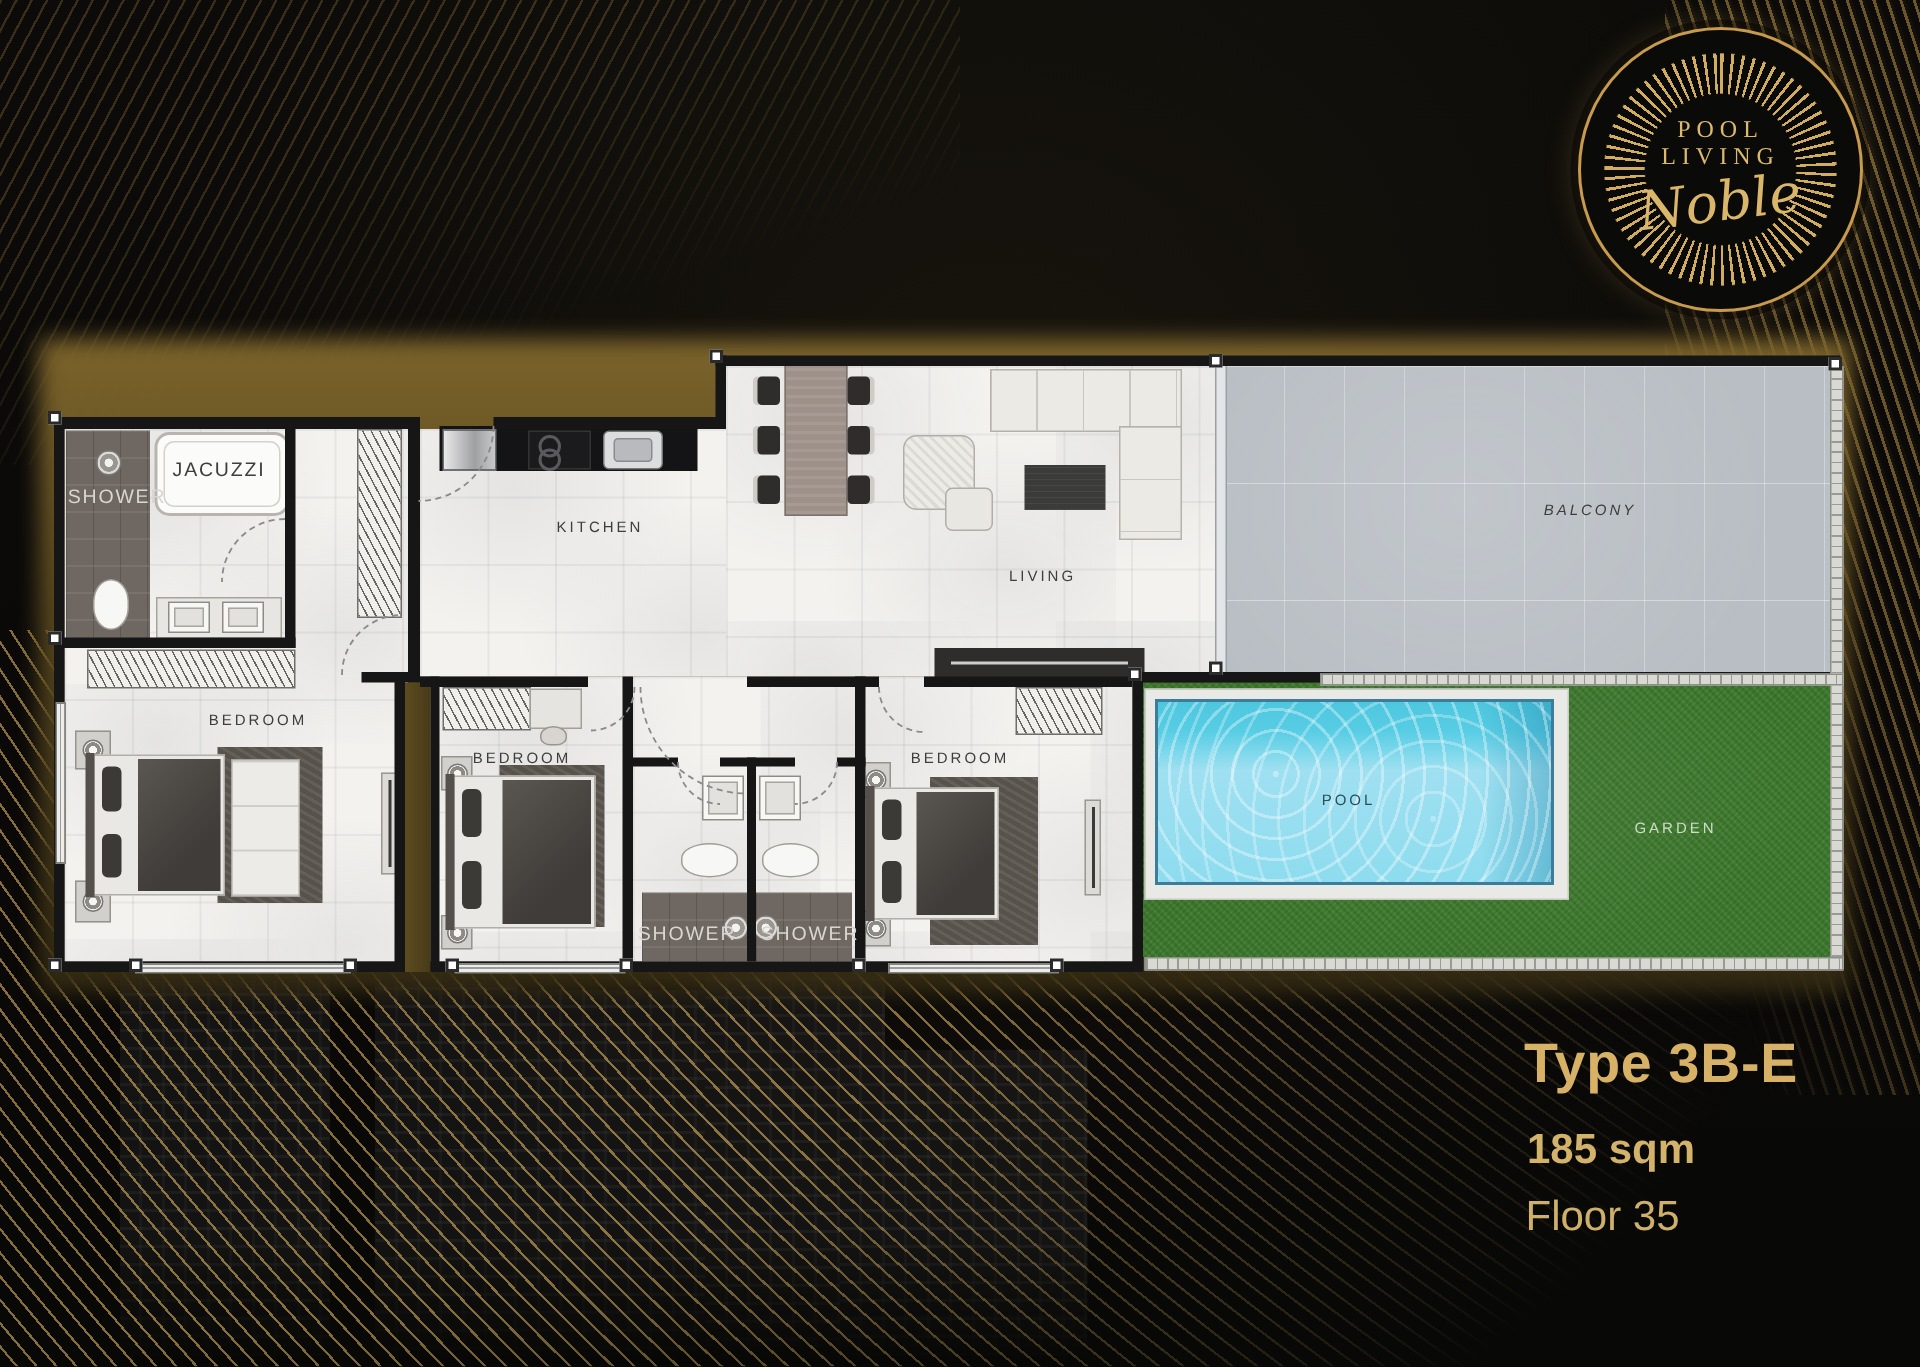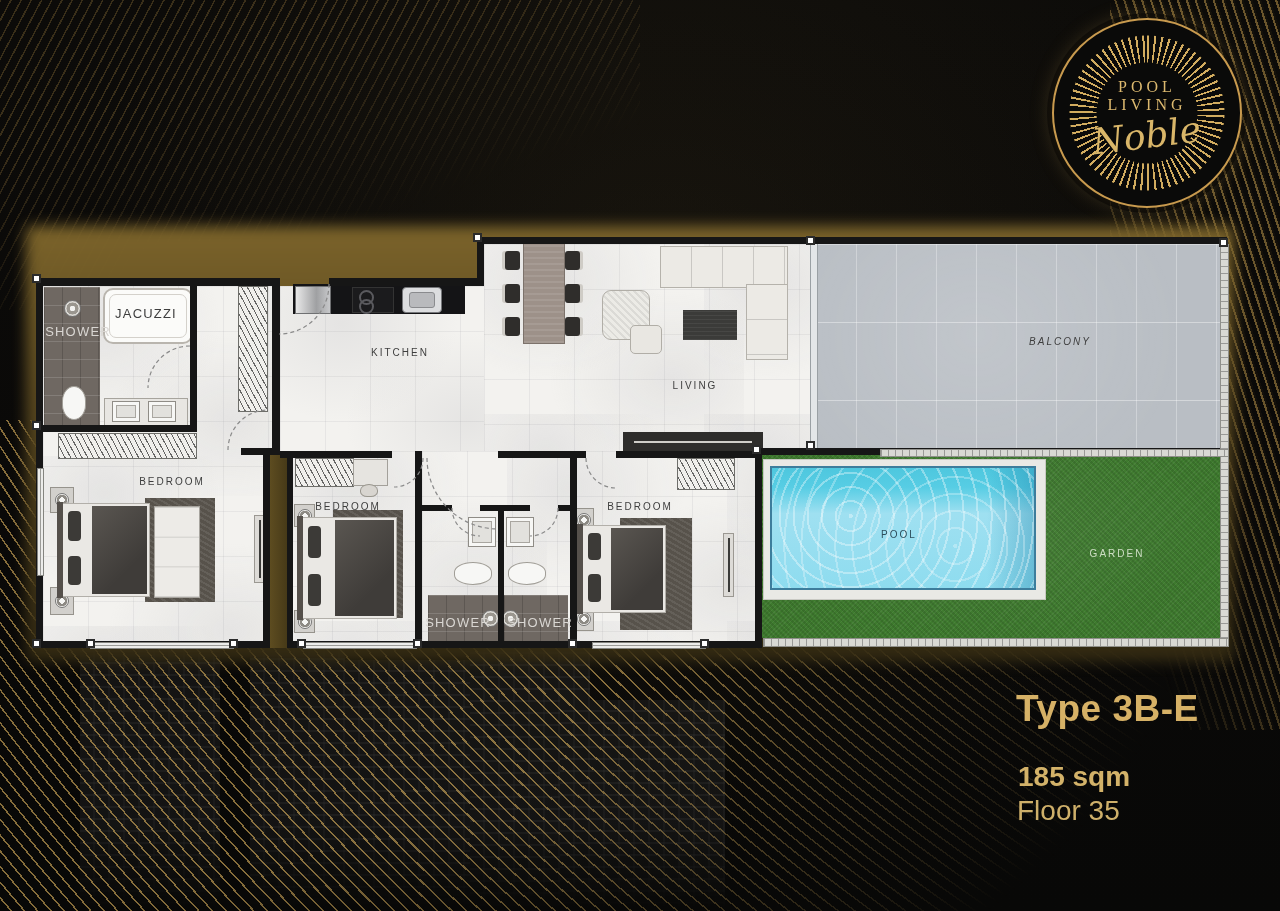--- a/index.html
+++ b/index.html
@@ -136,21 +136,21 @@
             mask:radial-gradient(circle,transparent 0 50px,#000 51px 77px,transparent 78px);}
   .logo-text{position:absolute;inset:0;display:flex;flex-direction:column;align-items:center;
     justify-content:center;padding-top:6px;}
   .logo-line{font-family:"Liberation Serif",serif;font-size:16px;letter-spacing:4px;
     color:#dcb96f;line-height:1.15;}
   .logo-script{font-family:"DejaVu Serif",serif;font-style:italic;font-size:36px;color:#d9b669;
     line-height:1;margin-top:4px;transform:rotate(-7deg);}
   
   .info{position:absolute;left:1016px;top:688px;color:#d3ae62;text-align:center;}
   .info .type{font-size:37px;font-weight:700;letter-spacing:.5px;color:#d6b166;}
-  .info .area{position:absolute;left:2px;top:62px;font-size:28px;font-weight:700;color:#d3b269;margin-top:11px;}
+  .info .area{position:absolute;left:2px;top:62px;font-size:28px;font-weight:700;color:#d3b269;}
   .info .floorline{position:absolute;left:1px;top:107px;font-size:28px;font-weight:400;color:#cfb06a;}
   svg.arcs{position:absolute;left:0;top:0;pointer-events:none;}
 </style>
 </head>
 <body>
 
 <div id="page">
 
   <div class="vignette"></div>
   <div class="deco-tl"></div>

